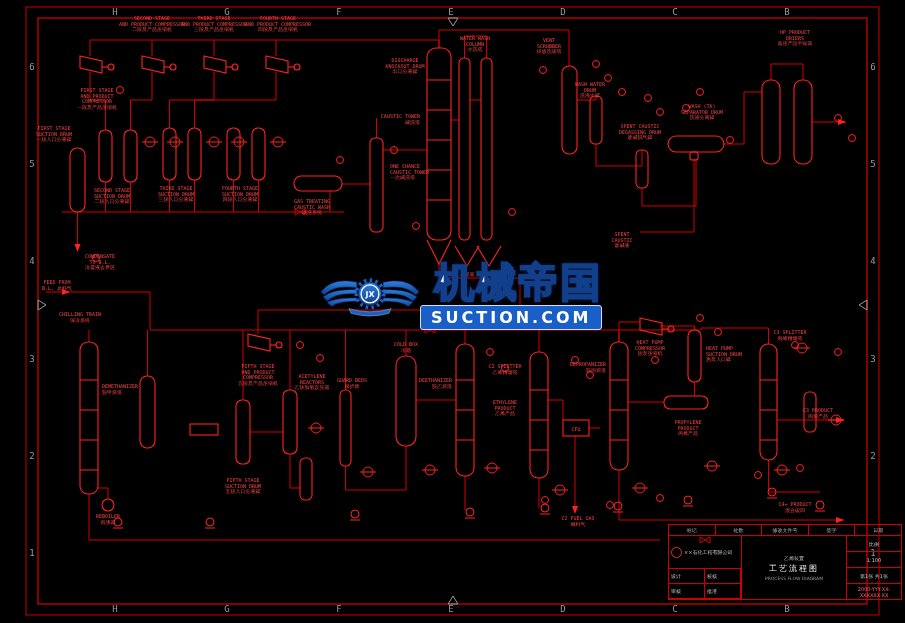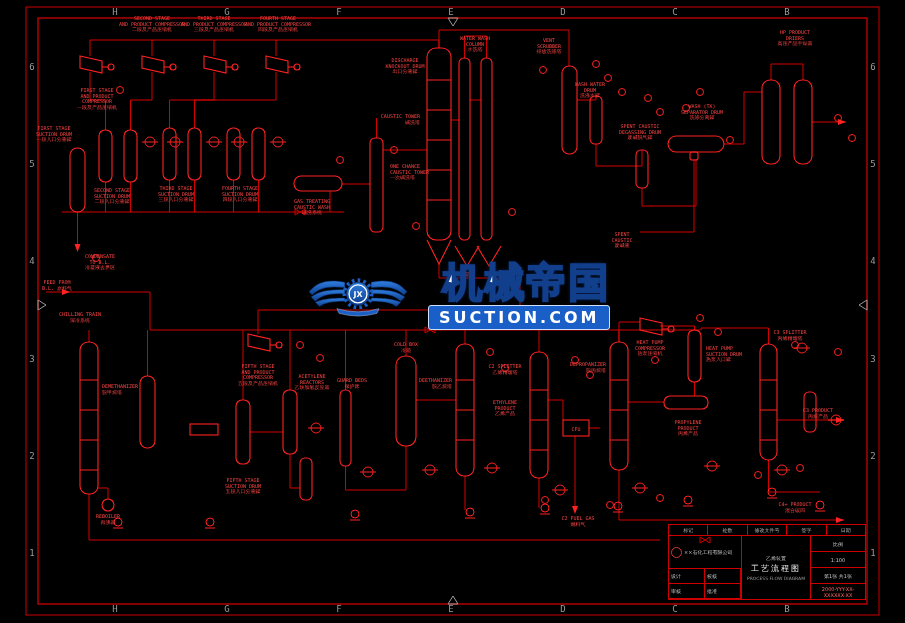--- a/index.html
+++ b/index.html
@@ -14,29 +14,29 @@
   svg .equip rect,svg .equip circle,svg .equip path,svg .equip line{stroke:var(--equipment);stroke-width:1.1;fill:none;}
   svg .inst circle{stroke:var(--equipment);stroke-width:1;fill:none;}
   svg .hx line,svg .hx circle,svg .pump line,svg .pump circle{stroke:var(--equipment);stroke-width:1;fill:none;}
   svg .arrowheads path{fill:var(--equipment);stroke:none;}
   svg .frame{stroke:var(--border);fill:none;}
   svg .regmark{stroke:var(--zone);fill:none;stroke-width:1;}
   svg text.dlabel{fill:var(--label);font-size:5px;font-family:"DejaVu Sans Mono",monospace;}
   .zone{position:absolute;color:var(--zone);font-size:9px;font-family:"DejaVu Sans Mono",monospace;
         transform:translate(-50%,-50%);line-height:1;}
   
-  .watermark{position:absolute;left:308px;top:262px;display:flex;align-items:center;gap:20px;z-index:5;}
+  .watermark{position:absolute;left:320px;top:262px;display:flex;align-items:center;gap:0;z-index:5;}
   .wm-text{display:flex;flex-direction:column;align-items:flex-end;}
   .wm-cn{font-size:40px;font-weight:bold;color:#fff;letter-spacing:2px;line-height:1;
          -webkit-text-stroke:2px var(--watermark-dark-blue);
          text-shadow:0 0 2px #0d2f6e,0 0 4px #0d2f6e;}
   .wm-bar{margin-top:3px;background:var(--watermark-blue);border:1px solid #cfe0ff;border-radius:3px;
           color:#fff;font-weight:bold;font-size:16px;letter-spacing:3px;padding:2px 10px;line-height:1.2;}
   
-  #title-block{position:absolute;left:668px;top:524px;width:198px;height:76px;font-size:5px;
+  #title-block{position:absolute;left:668px;top:524px;width:234px;height:76px;font-size:5px;
                color:#c8c8c8;z-index:3;box-sizing:border-box;}
   .tb-rev{display:flex;height:12px;border:1px solid var(--border);box-sizing:border-box;}
   .tb-rev span{flex:1;border-right:1px solid var(--border);display:flex;align-items:center;
                justify-content:center;color:#b0b0b0;}
   .tb-rev span:last-child{border-right:none;}
   .tb-main{height:64px;border:1px solid var(--border);border-top:none;display:flex;box-sizing:border-box;}
   .tb-left{width:72px;border-right:1px solid var(--border);display:flex;flex-direction:column;}
   .tb-company-row{flex:1;display:flex;align-items:center;gap:2px;padding:1px 2px;
                   border-bottom:1px solid var(--border);}
   .tb-logo{width:9px;height:9px;border:1px solid #d33;border-radius:50%;flex:none;}

